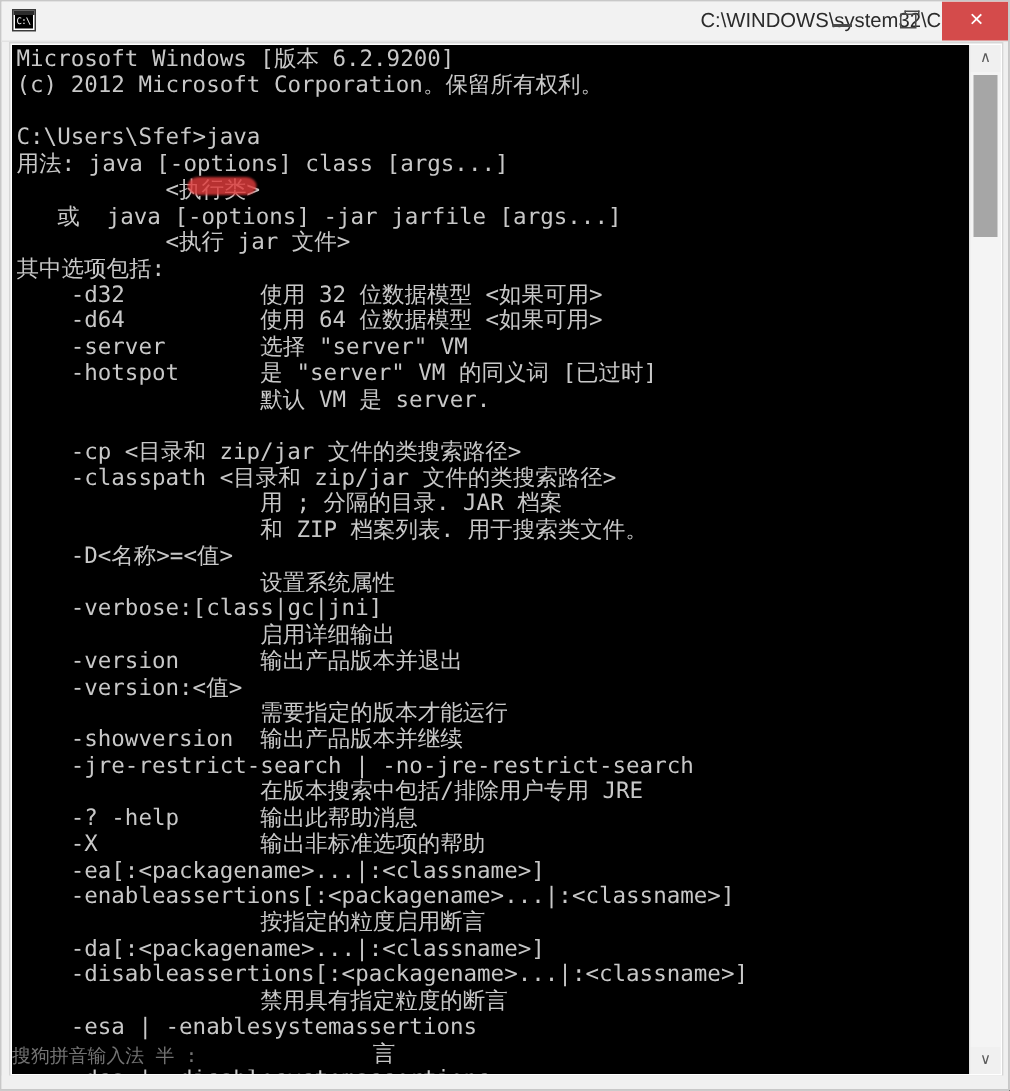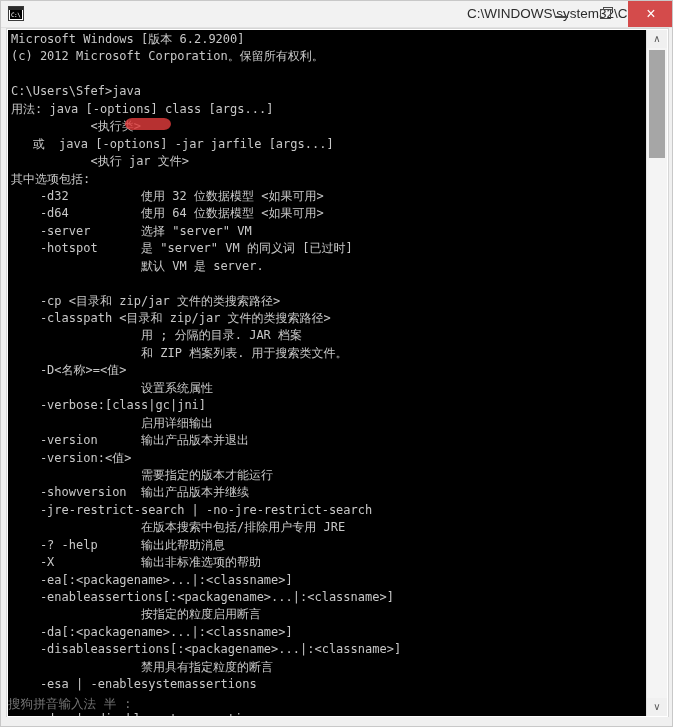--- a/index.html
+++ b/index.html
@@ -135,21 +135,21 @@
     background: #000000;
     overflow: hidden;
   }
   #console-text {
     position: absolute;
     left: 3px;
     top: 1px;
     width: 640px;
     color: #c8c8c8;
     font-family: "DejaVu Sans Mono", "Liberation Mono", monospace;
-    font-size: 12px;
+    font-size: 15px;
     line-height: 17.45px;
     white-space: pre;
     letter-spacing: 0px;
   }
   #console-text .line { height: 17.45px; }
 
   
   #red-mark {
     position: absolute;
     left: 117px;

